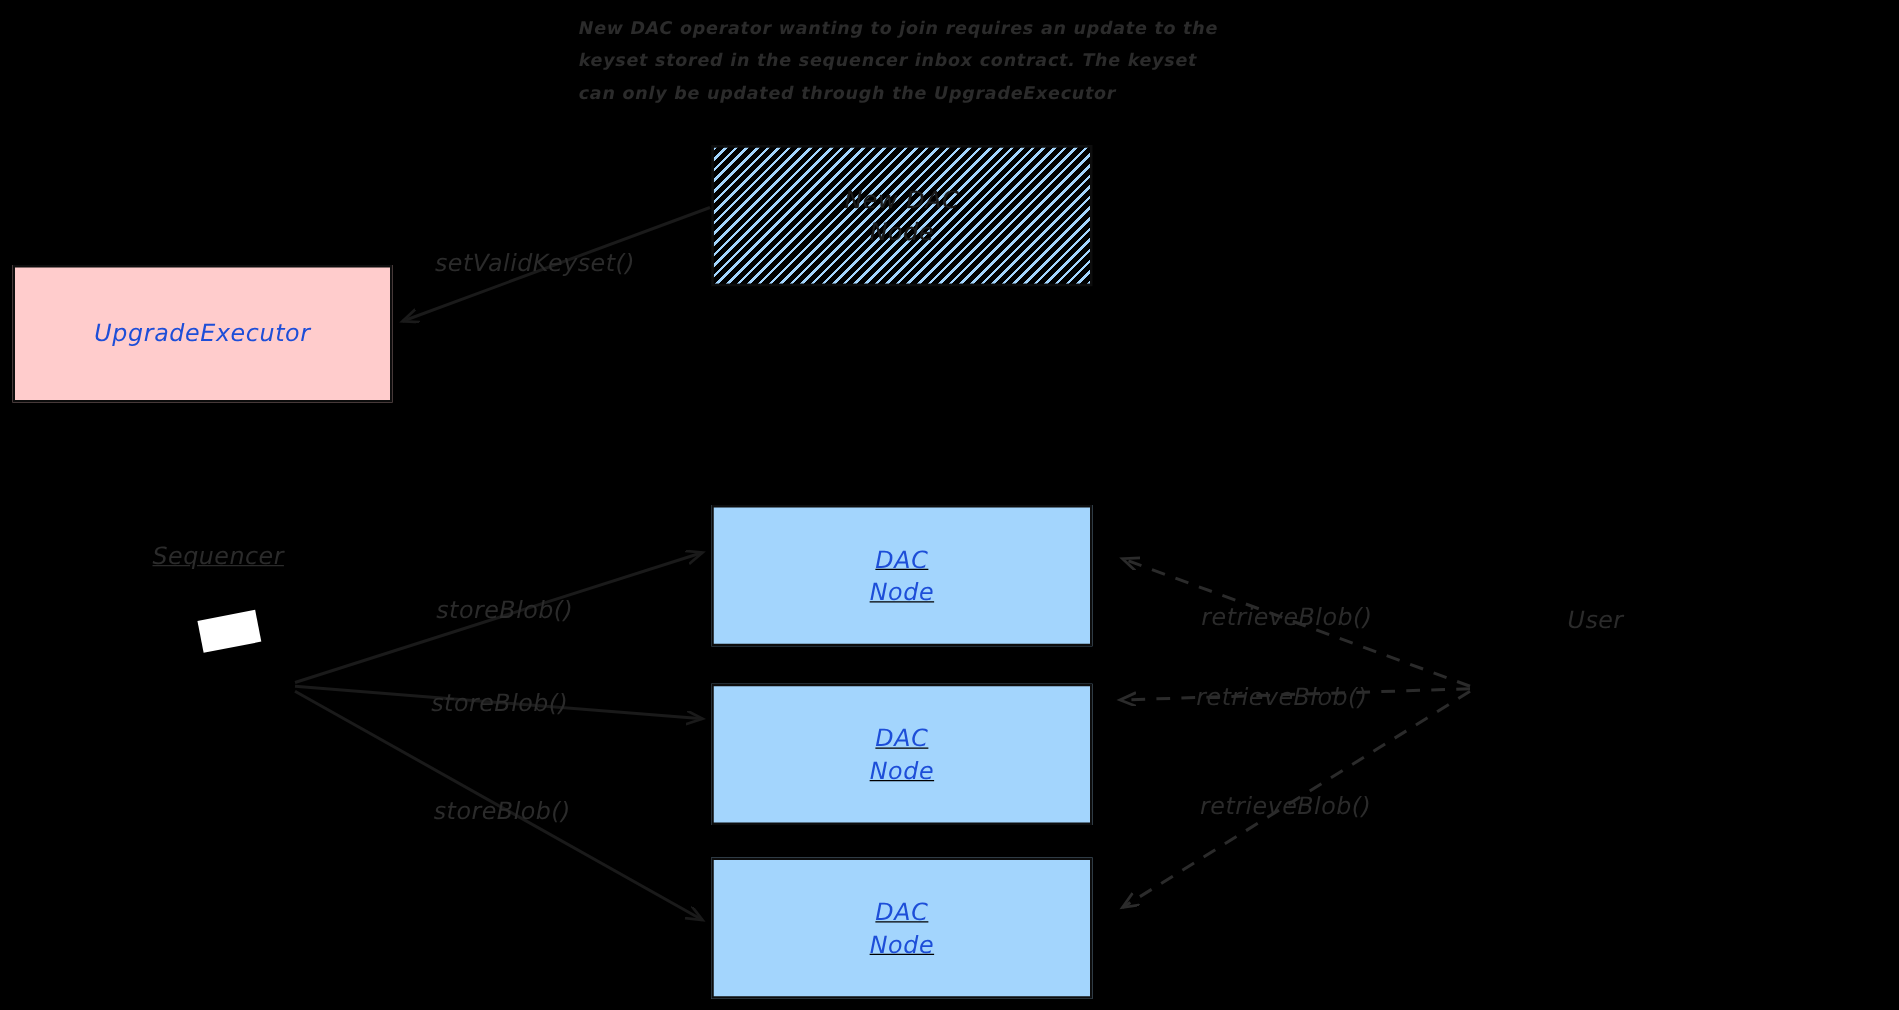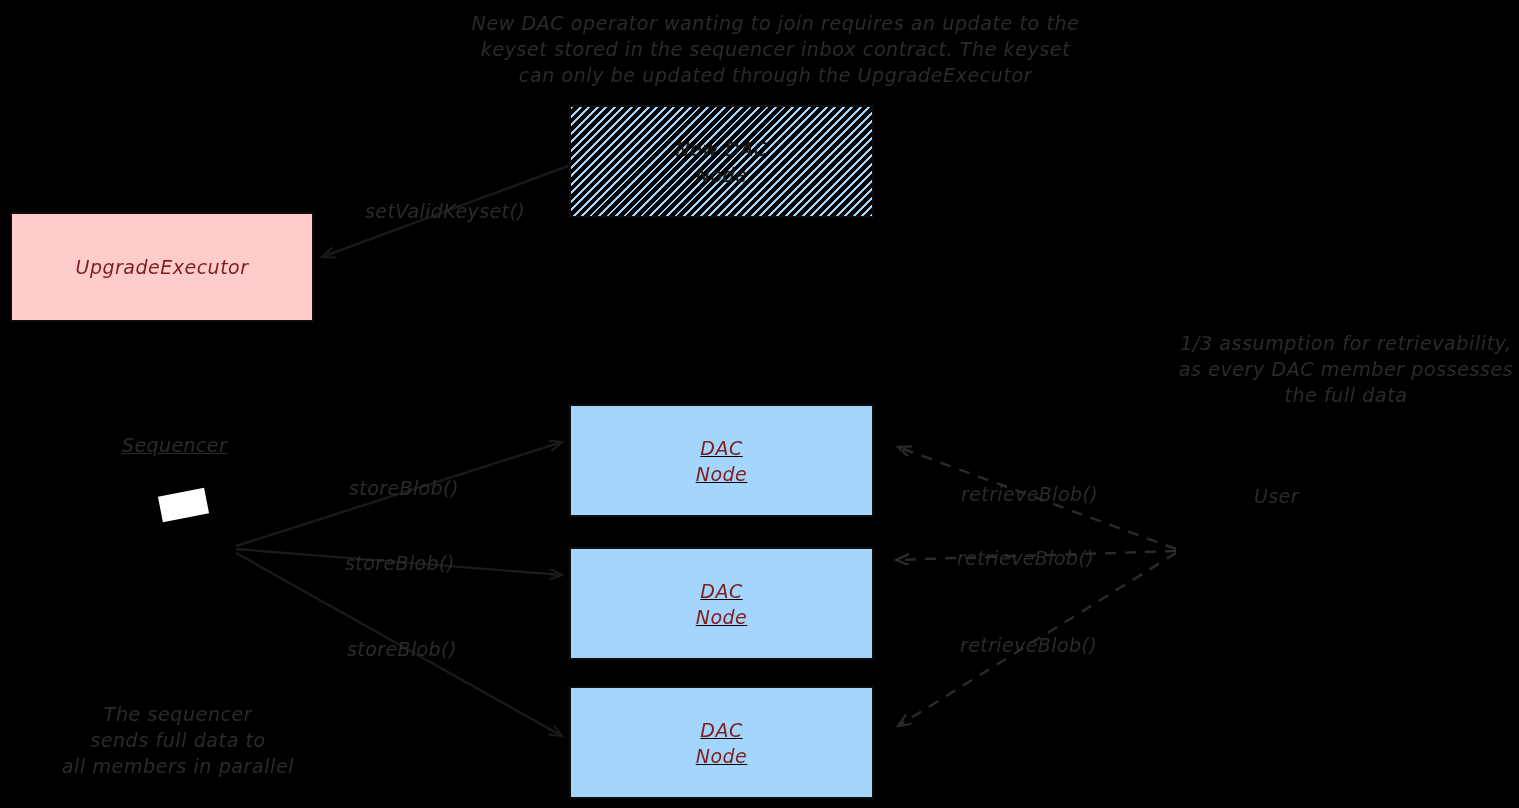--- a/index.html
+++ b/index.html
@@ -25,48 +25,47 @@
     position: absolute;
     left: 0; top: 0;
     width: 1519px;
     height: 808px;
     pointer-events: none;
   }
   .note {
     position: absolute;
     color: #2b2b2b;
     font-family: "DejaVu Sans", sans-serif;
-    font-size: 19px;
+    font-size: 14px;
     line-height: 26px;
     letter-spacing: 0.6px;
     white-space: pre-line;
     font-style: italic;
-    font-weight: 400;
-    text-align: center;
+    font-weight: 700;
   }
   .label {
     position: absolute;
     color: #2b2b2b;
     font-family: "DejaVu Sans", sans-serif;
     font-size: 19px;
     letter-spacing: 0.4px;
     font-style: italic;
     white-space: nowrap;
   }
   .node-box {
     position: absolute;
     box-sizing: border-box;
     border: 2px solid #0d0d0d;
     display: flex;
     flex-direction: column;
     align-items: center;
     justify-content: center;
   }
   .node-box .node-line {
-    color: #7f1d1d;
+    color: #1d4ed8;
     font-family: "DejaVu Sans", sans-serif;
     font-size: 19px;
     font-style: italic;
     letter-spacing: 0.5px;
     line-height: 26px;
   }
   .box-blue { background: #a3d5fd; text-decoration: underline; }
   .box-pink { background: #ffcccc; }
   .box-hatched {
     background-color: #000000;
@@ -127,29 +126,23 @@
 
     <g>
       <line x1="1176" y1="553" x2="898" y2="726" stroke="#2b2b2b" stroke-width="2.4" stroke-dasharray="11 9" marker-end="url(#arrowOpenDash)"></line>
     </g>
   </svg>
 
   <div class="note" style="left:463px; top:10px; width:625px;">New DAC operator wanting to join requires an update to the
 keyset stored in the sequencer inbox contract. The keyset
 can only be updated through the UpgradeExecutor</div>
 
-  <div class="note" style="left:1176px; top:330px; width:340px;">1/3 assumption for retrievability,
-as every DAC member possesses
-the full data</div>
 
-  <div class="note" style="left:38px; top:701px; width:280px;">The sequencer
-sends full data to
-all members in parallel</div>
 
-  <div class="node-box box-hatched" style="left:569px; top:105px; width:305px; height:113px;">
+  <div class="node-box box-hatched" style="left:569px; top:116px; width:305px; height:113px;">
     <span class="node-line">New DAC</span>
     <span class="node-line">Node</span>
   </div>
 
   <div class="node-box box-pink" style="left:10px; top:212px; width:304px; height:110px;">
     <span class="node-line">UpgradeExecutor</span>
   </div>
 
   <div class="node-box box-blue" style="left:569px; top:404px; width:305px; height:113px;">
     <span class="node-line">DAC</span>
@@ -165,21 +158,21 @@
     <span class="node-line">DAC</span>
     <span class="node-line">Node</span>
   </div>
 
   <div class="label" style="left:122px; top:434px;text-decoration:underline;">Sequencer</div>
 
   <div class="sequencer-shape" style="left:160px; top:492px; width:47px; height:26px;"></div>
 
   <div class="label" style="left:1254px; top:448px;margin-top:37px;">User</div>
 
-  <div class="label" style="left:365px; top:200px;">setValidKeyset()</div>
+  <div class="label" style="left:348px; top:200px;">setValidKeyset()</div>
 
   <div class="label" style="left:349px; top:477px;">storeBlob()</div>
 
   <div class="label" style="left:345px; top:552px;">storeBlob()</div>
 
   <div class="label" style="left:347px; top:638px;">storeBlob()</div>
 
   <div class="label" style="left:961px; top:483px;">retrieveBlob()</div>
 
   <div class="label" style="left:957px; top:547px;">retrieveBlob()</div>

